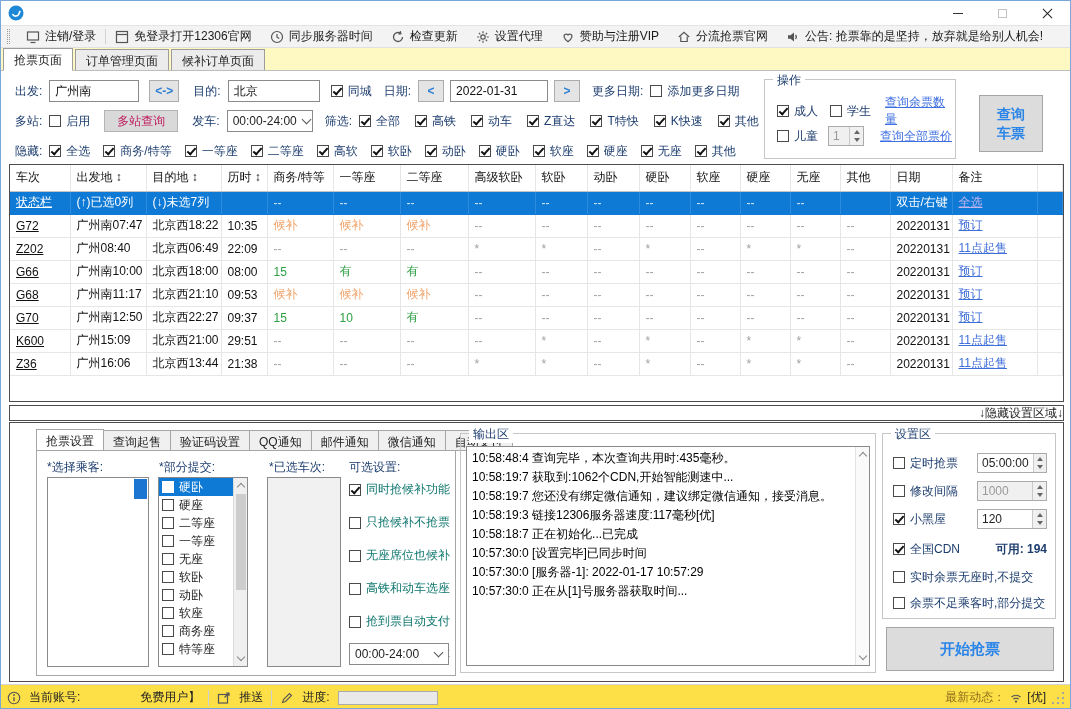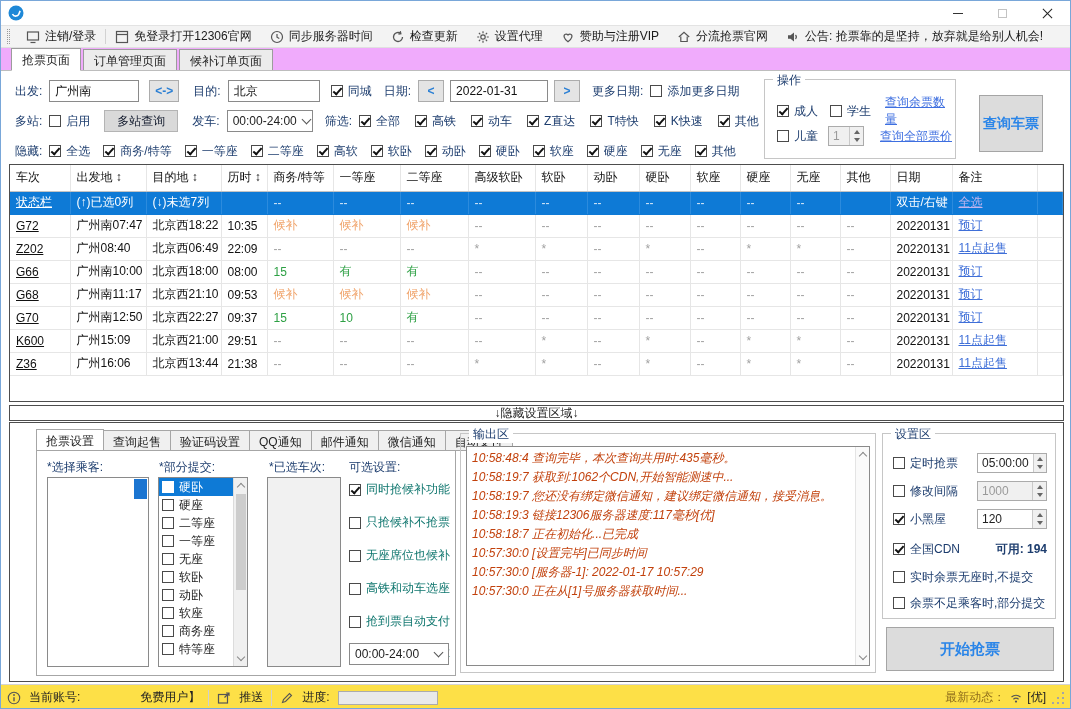--- a/index.html
+++ b/index.html
@@ -24,64 +24,64 @@
   .g-x::before,.g-x::after { content:''; position:absolute; left:-1px; top:5px; width:13px; height:0; border-top:1px solid #222; }
   .g-x::before { transform:rotate(45deg); } .g-x::after { transform:rotate(-45deg); }
 
   
   .toolbar { position:absolute; left:0; top:24px; right:0; height:23px; background:#f3f3f3; border-top:1px solid #e3e3e3; border-bottom:1px solid #e0e0e0; display:flex; align-items:center; padding-left:4px; }
   .grip-v { width:3px; height:15px; border-left:1px dotted #9a9a9a; border-right:1px dotted #9a9a9a; margin:0 7px 0 2px; }
   .titem { display:flex; align-items:center; gap:5px; padding:0 9px; color:#1b1b1b; white-space:nowrap; }
   .tsep { width:0; height:15px; border-left:1px solid #d2d2d2; }
 
   
-  .maintabs { position:absolute; left:0; top:47px; right:0; height:23px; background:#f0abfc; display:flex; align-items:flex-end; padding-left:10px; border-bottom:1px solid #bdbdbd; }
+  .maintabs { position:absolute; left:0; top:47px; right:0; height:23px; background:#fef9c3; display:flex; align-items:flex-end; padding-left:2px; border-bottom:1px solid #bdbdbd; }
   .mtab { height:21px; padding:3px 10px 0; border:1px solid #9c9c9c; border-bottom:none; background:#ececec; margin-right:2px; color:#222; }
   .mtab.active { background:#fff; height:23px; margin-bottom:-1px; border-bottom:1px solid #fff; }
 
   
   .searchpanel { position:absolute; left:0; top:70px; width:1071px; height:93px; background:#fff; }
   .srow { position:absolute; left:14px; display:flex; align-items:center; height:22px; white-space:nowrap; }
   .lbl { color:#1d3d6e; margin-right:7px; }
   .tinput { border:1px solid #8a8a8a; height:22px; background:#fff; display:inline-flex; align-items:center; padding:0 5px; color:#111; }
   .sbtn { background:#e4e4e4; border:1px solid #acacac; height:22px; display:inline-flex; align-items:center; justify-content:center; color:#2a7fd4; font-weight:bold; }
-  .graybtn { background:#d9d9d9; border:1px solid #b4b4b4; height:22px; display:inline-flex; align-items:center; justify-content:center; color:#0f172a; padding:0 28px; }
+  .graybtn { background:#d9d9d9; border:1px solid #b4b4b4; height:22px; display:inline-flex; align-items:center; justify-content:center; color:#be185d; padding:0 28px; }
   .ck { display:inline-flex; align-items:center; gap:5px; color:#1d3d6e; white-space:nowrap; }
   .cb { width:12px; height:12px; border:1px solid #4a4a4a; background:#fff; display:inline-block; position:relative; flex:none; }
   .cb.on::after { content:''; position:absolute; left:1px; top:2px; width:7px; height:3px; border-left:2px solid #111; border-bottom:2px solid #111; transform:rotate(-48deg); }
   .combo { border:1px solid #8a8a8a; height:22px; background:#fff; display:inline-flex; align-items:center; justify-content:space-between; padding:0 5px; }
   .chev { width:7px; height:7px; border-right:1px solid #555; border-bottom:1px solid #555; transform:rotate(45deg); margin:-3px 1px 0 6px; flex:none; }
   .alink { color:#3e6fe0; text-decoration:underline; }
   .opbox { position:absolute; left:763px; top:8px; width:192px; height:80px; border:1px solid #c6c6c6; }
   .opbox .gtitle { position:absolute; top:-8px; left:8px; background:#fff; padding:0 4px; color:#1d3d6e; }
   .oprow { position:absolute; left:12px; display:flex; align-items:center; }
   .spinbox { border:1px solid #ababab; height:20px; background:#fff; display:inline-flex; align-items:center; }
   .spinbox.dis { background:#f0f0f0; color:#9a9a9a; }
   .spinval { padding:0 4px; flex:1; }
   .spincol { width:14px; height:100%; border-left:1px solid #c9c9c9; display:flex; flex-direction:column; align-items:center; justify-content:space-evenly; background:#f0f0f0; }
   .aru { width:0; height:0; border-left:3px solid transparent; border-right:3px solid transparent; border-bottom:4px solid #666; }
   .ard { width:0; height:0; border-left:3px solid transparent; border-right:3px solid transparent; border-top:4px solid #666; }
-  .querybtn { position:absolute; left:978px; top:24px; width:64px; height:57px; background:#dcdcdc; border:1px solid #a5a5a5; color:#2a85e8; font-weight:bold; font-size:14px; display:flex; flex-direction:row; align-items:center; justify-content:center; line-height:19px; }
+  .querybtn { position:absolute; left:978px; top:24px; width:64px; height:57px; background:#dcdcdc; border:1px solid #a5a5a5; color:#2a85e8; font-weight:bold; font-size:14px; display:flex; flex-direction:column; align-items:center; justify-content:center; line-height:19px; }
 
   
   .tablewrap { position:absolute; left:8px; top:163px; width:1055px; height:238px; border:1px solid #4d4d4d; background:#fff; overflow:hidden; }
   table.tt { border-collapse:collapse; table-layout:fixed; width:100%; }
   .tt th,.tt td { border-right:1px solid #e6e6e6; border-bottom:1px solid #e6e6e6; padding:0 6px; height:23px; font-weight:normal; text-align:left; white-space:nowrap; overflow:hidden; color:#111; }
   .tt thead th { height:26px; border-bottom:1px solid #c4c4c4; }
   .tt tr.sel { background:#0e7ad6; }
   .tt tr.sel td { color:#fff; border-right-color:#2c8bdd; border-bottom-color:#0e7ad6; }
   .trainlink { text-decoration:underline; color:#111; }
   .tt tr.sel .trainlink { color:#fff; }
   .na { color:#a2a2a2; } .ok { color:#2da044; } .wait { color:#f0a268; }
   .tt tr.sel .na { color:#d6e8f8; }
   .tlink { color:#3f6fd8; text-decoration:underline; }
   .tt tr.sel .tlink { color:#c4b5ee; }
 
   
-  .divider { position:absolute; left:8px; top:404px; width:1055px; height:16px; border:1px solid #4d4d4d; background:#fff; display:flex; align-items:center; justify-content:center; color:#222; }
+  .divider { position:absolute; left:8px; top:404px; width:1055px; height:16px; border:1px solid #4d4d4d; background:#fff; display:flex; align-items:center; justify-content:flex-end; color:#222; }
 
   
   .bottompanel { position:absolute; left:8px; top:421px; width:1055px; height:260px; border:1px solid #4d4d4d; background:#fff; }
   .btabstrip { position:absolute; left:26px; top:5px; display:flex; align-items:flex-end; height:23px; }
   .btab { height:21px; padding:3px 9px 0; border:1px solid #a6a6a6; border-left:none; background:#f0f0f0; color:#222; white-space:nowrap; }
   .btab:first-child { border-left:1px solid #a6a6a6; }
   .btab.active { background:#fff; height:23px; margin-bottom:-1px; border-bottom:1px solid #fff; }
   .tabbox { position:absolute; left:26px; top:27px; width:420px; height:226px; border:1px solid #a6a6a6; background:#fff; }
   .collbl { position:absolute; color:#1d3d6e; top:8px; }
   .listbox { position:absolute; top:26px; border:1px solid #8a8a8a; background:#fff; }
@@ -91,21 +91,21 @@
   .seatitem.sel .cb { border-color:#fff; }
   .sscroll { position:absolute; right:0; top:0; bottom:0; width:14px; background:#f0f0f0; border-left:1px solid #dcdcdc; }
   .sscroll .thumb { position:absolute; left:2px; top:16px; width:10px; height:96px; background:#cdcdcd; }
   .chev-up,.chev-dn { position:absolute; left:4px; width:6px; height:6px; border-right:1px solid #888; border-bottom:1px solid #888; }
   .chev-up { top:6px; transform:rotate(-135deg); }
   .chev-dn { bottom:6px; transform:rotate(45deg); }
   .optrow { display:flex; align-items:center; gap:5px; color:#0f766e; margin-bottom:16px; white-space:nowrap; }
   .outbox { position:absolute; left:450px; top:10px; width:416px; height:240px; border:1px solid #c6c6c6; }
   .outbox .gtitle, .cfgbox .gtitle { position:absolute; top:-8px; left:8px; background:#fff; padding:0 4px; color:#1d3d6e; }
   .logarea { position:absolute; left:5px; top:12px; right:5px; bottom:6px; border:1px solid #8a8a8a; background:#fff; overflow:hidden; }
-  .logline { color:#c2410c; line-height:19px; padding-left:5px; white-space:nowrap;font-style:italic; }
+  .logline { color:#000000; line-height:19px; padding-left:5px; white-space:nowrap; }
   .logscroll { position:absolute; right:0; top:0; bottom:0; width:14px; background:#fafafa; border-left:1px solid #e4e4e4; }
   .cfgbox { position:absolute; left:872px; top:10px; width:174px; height:186px; border:1px solid #c6c6c6; }
   .cfgrow { position:absolute; left:10px; right:8px; display:flex; align-items:center; height:22px; }
   .cfgrow .ck { flex:1; }
   .startbtn { position:absolute; left:876px; top:204px; width:168px; height:44px; background:#dcdcdc; border:1px solid #a5a5a5; color:#2a85e8; font-weight:bold; font-size:15px; display:flex; align-items:center; justify-content:center; }
 
   
   .statusbar { position:absolute; left:0; right:0; top:683px; height:26px; background:#fde047; border-top:1px solid #d4d4d4; display:flex; align-items:center; padding:0 6px; gap:8px; white-space:nowrap; }
   .ssep { width:0; height:16px; border-left:1px solid #cfcfcf; }
   .pbar { width:100px; height:14px; border:1px solid #ababab; background:#e9e9e9; }

